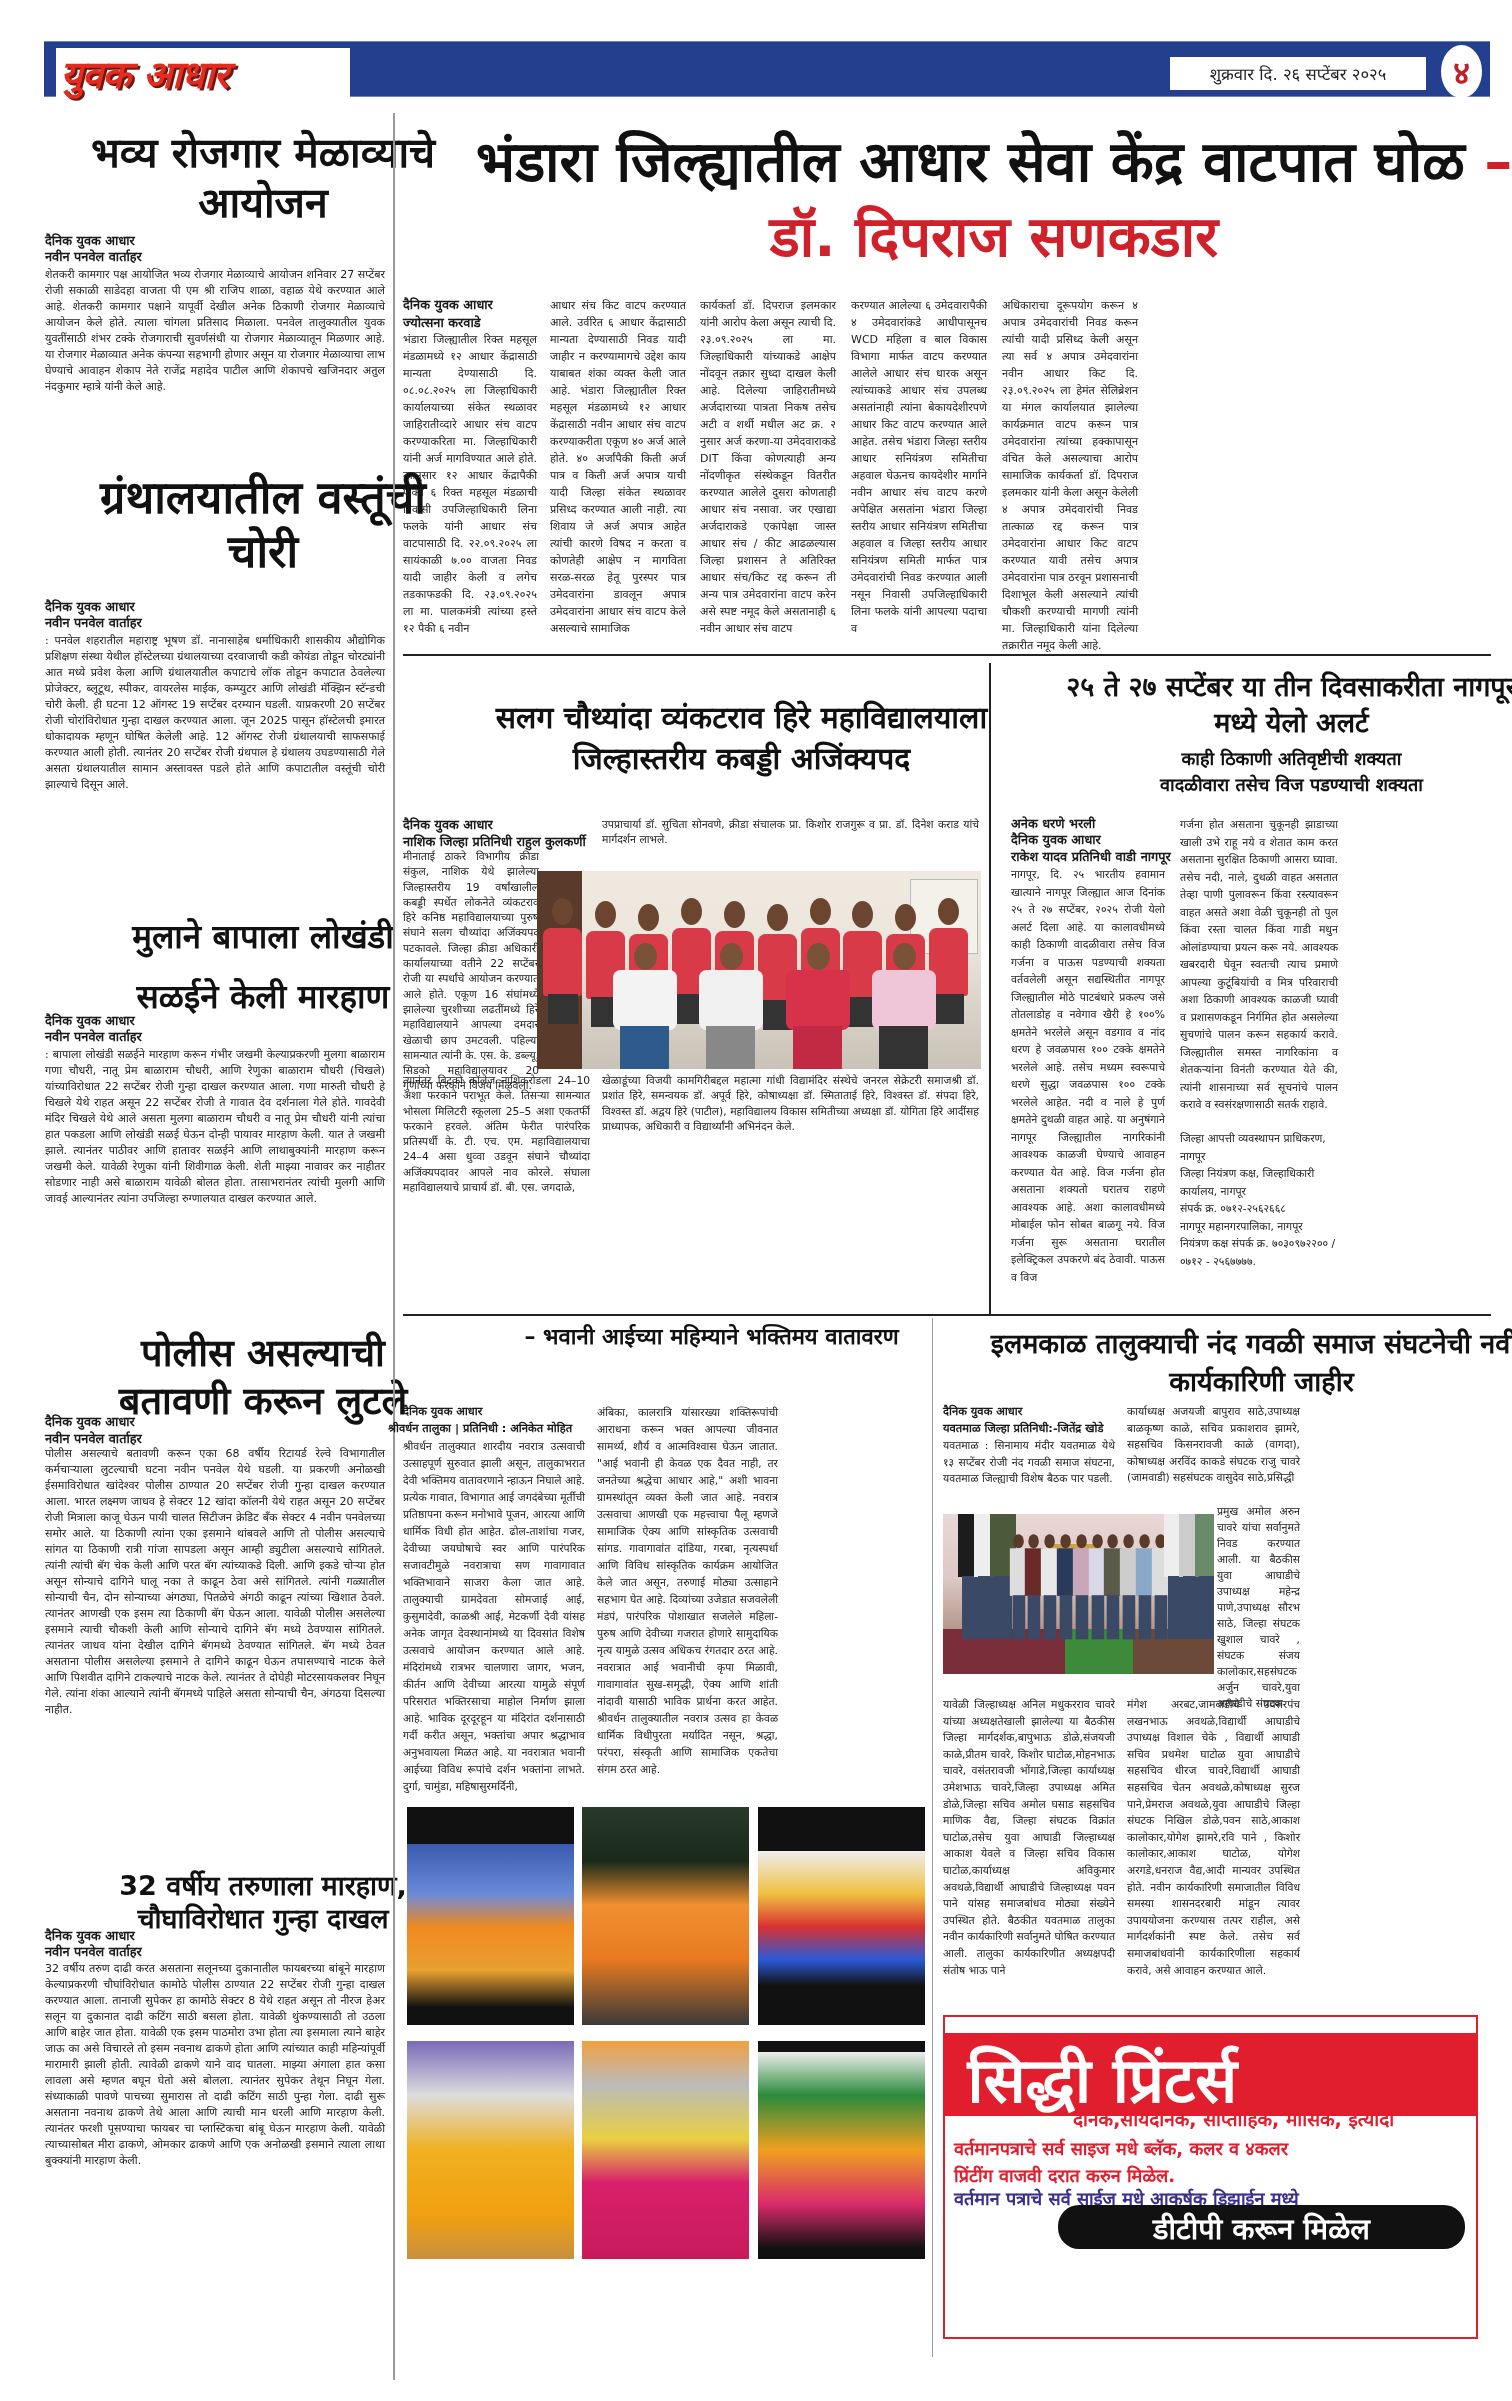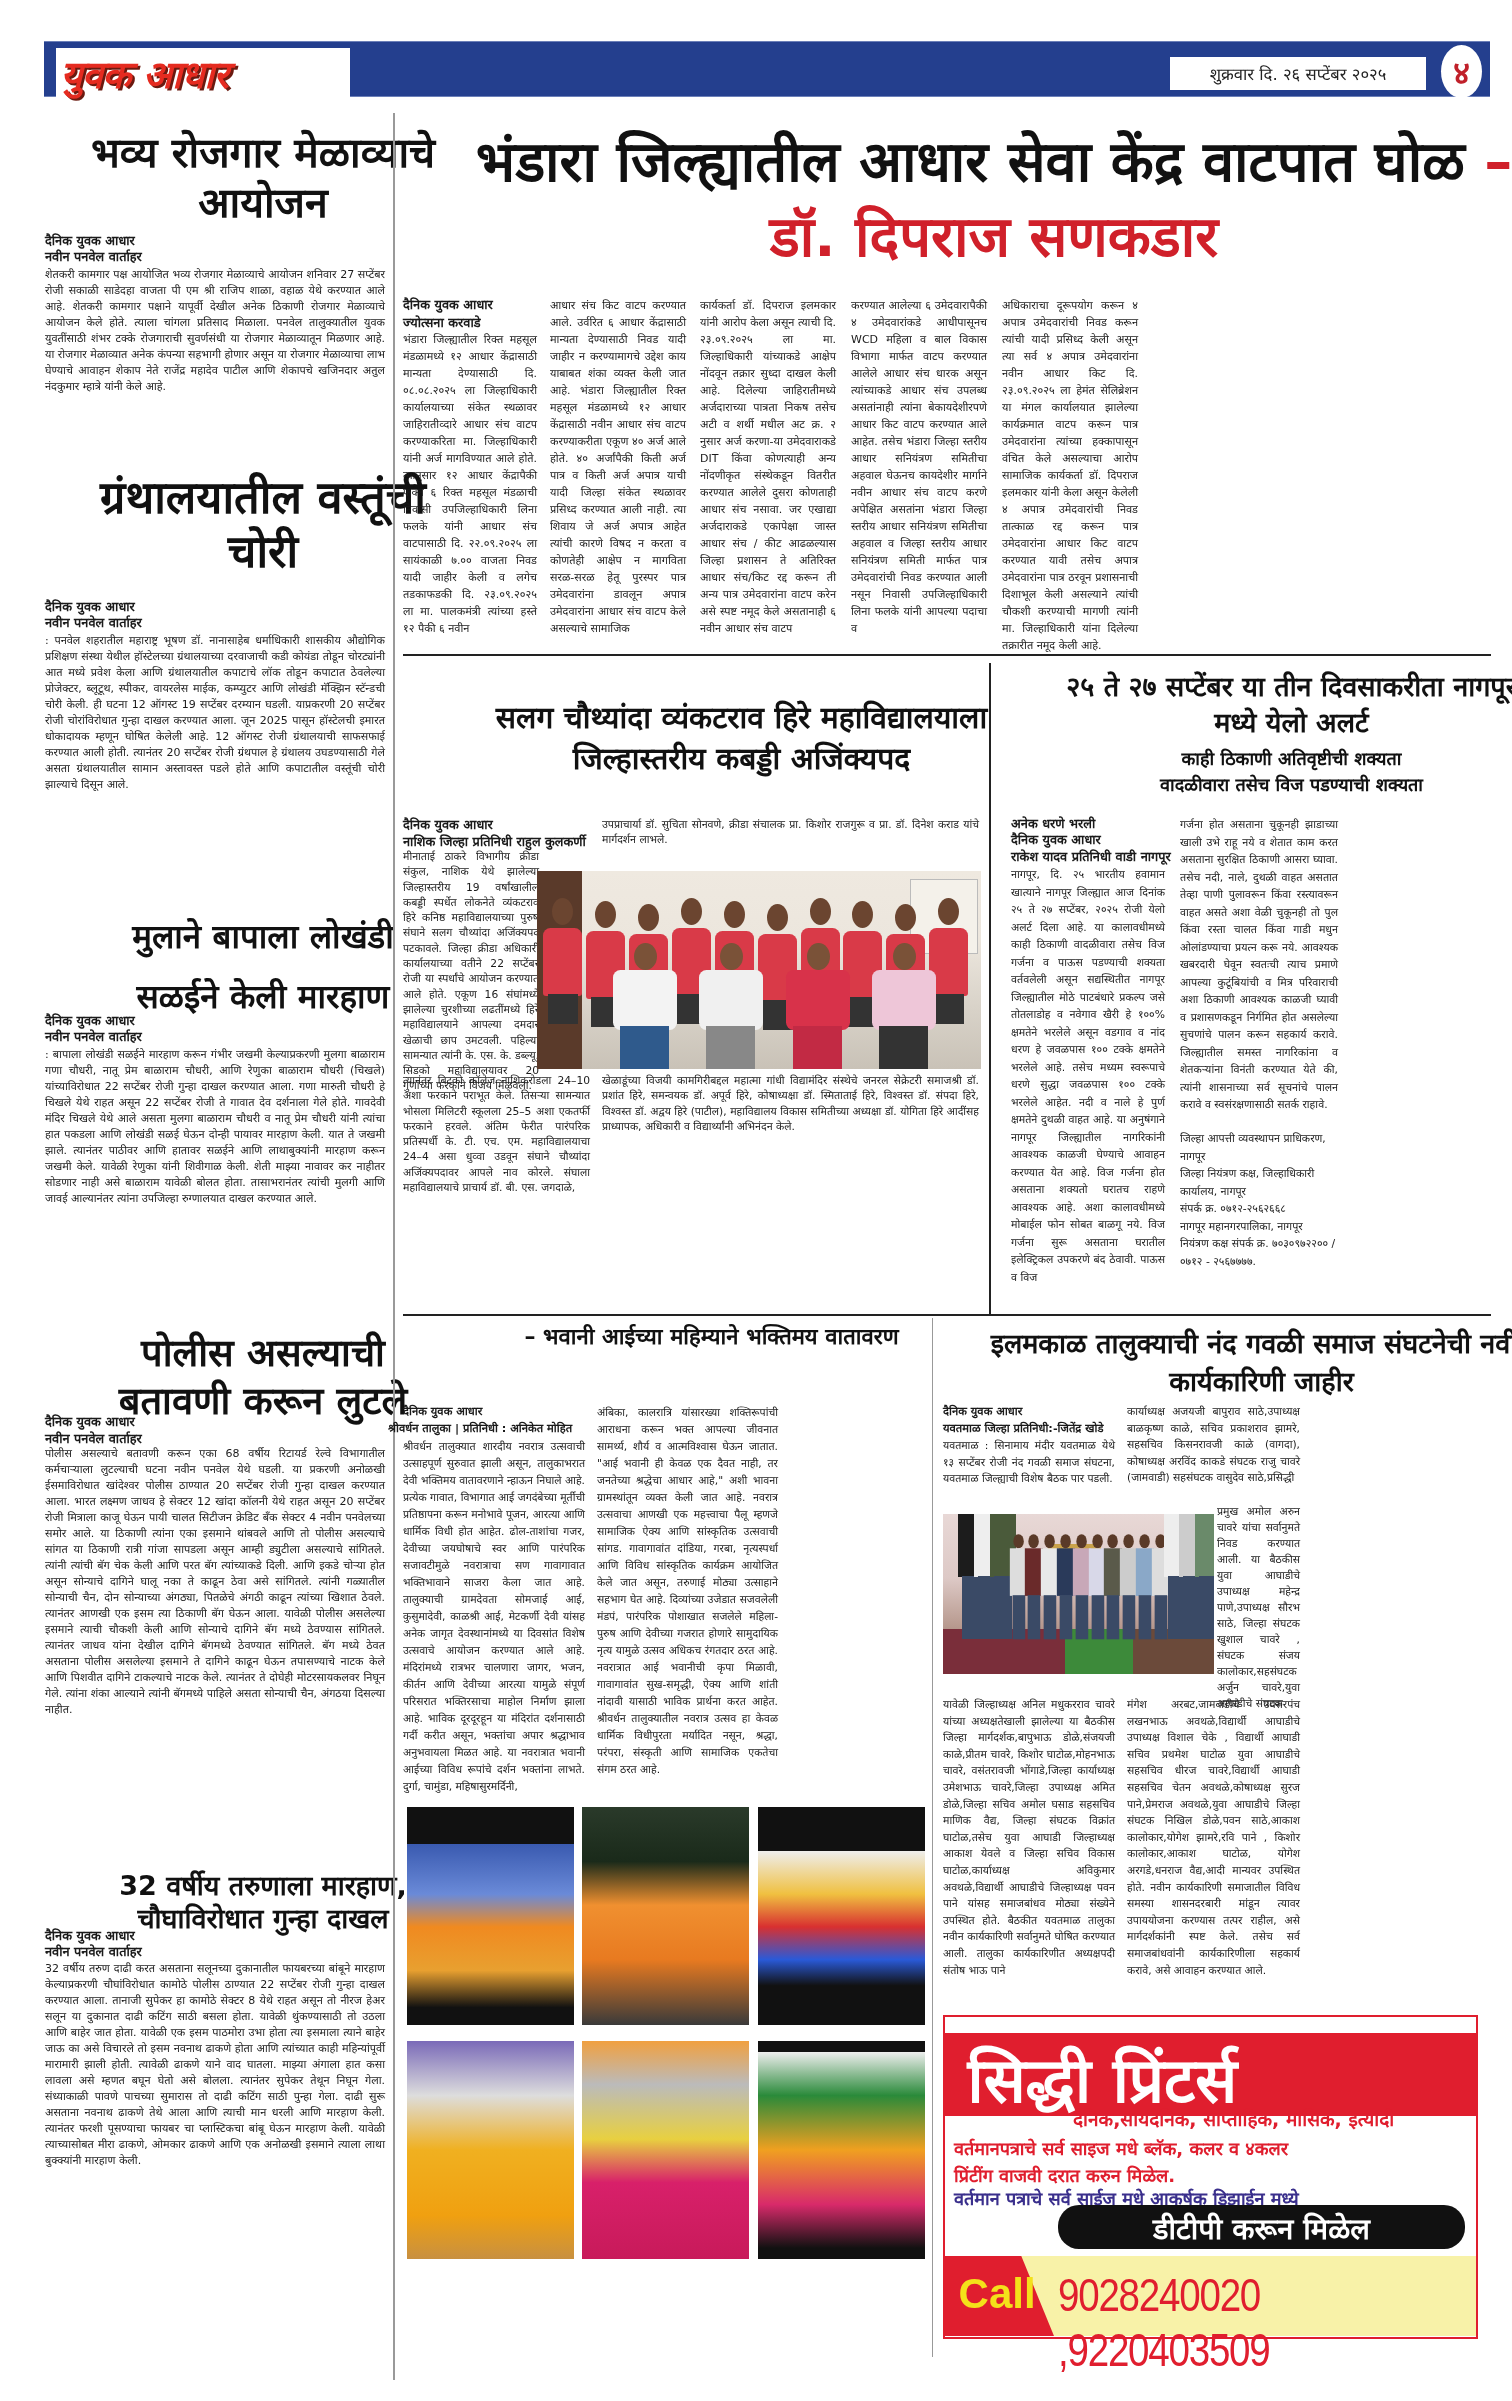--- a/index.html
+++ b/index.html
@@ -339,19 +339,14 @@
 
 <aside class="ad">
   <div class="ad-top">
       <div class="ad-title">सिद्धी प्रिंटर्स</div>
     </div>
   <div class="ad-line" style="left:128px;top:89px;font-size:19px;color:#e01e2e;">दैनिक,सायंदैनिक, साप्ताहिक, मासिक, इत्यादी</div>
   <div class="ad-line" style="left:9px;top:119px;font-size:18px;color:#e01e2e;">वर्तमानपत्राचे सर्व साइज मधे ब्लॅक, कलर व ४कलर</div>
   <div class="ad-line" style="left:9px;top:146px;font-size:18px;color:#e01e2e;">प्रिंटींग वाजवी दरात करुन मिळेल.</div>
   <div class="ad-line" style="left:9px;top:169px;font-size:18px;color:#3a2f8c;">वर्तमान पत्राचे सर्व साईज मधे आकर्षक डिझाईन मध्ये</div>
   <div class="ad-pill">डीटीपी करून मिळेल</div>
-  <div class="ad-bottom">
-    <div class="ad-callbox"></div>
-    <div class="ad-call">Call</div>
-    <div class="ad-phones">9028240020 ,9220403509</div>
-  </div>
 </aside>
 
 
 </body></html>

